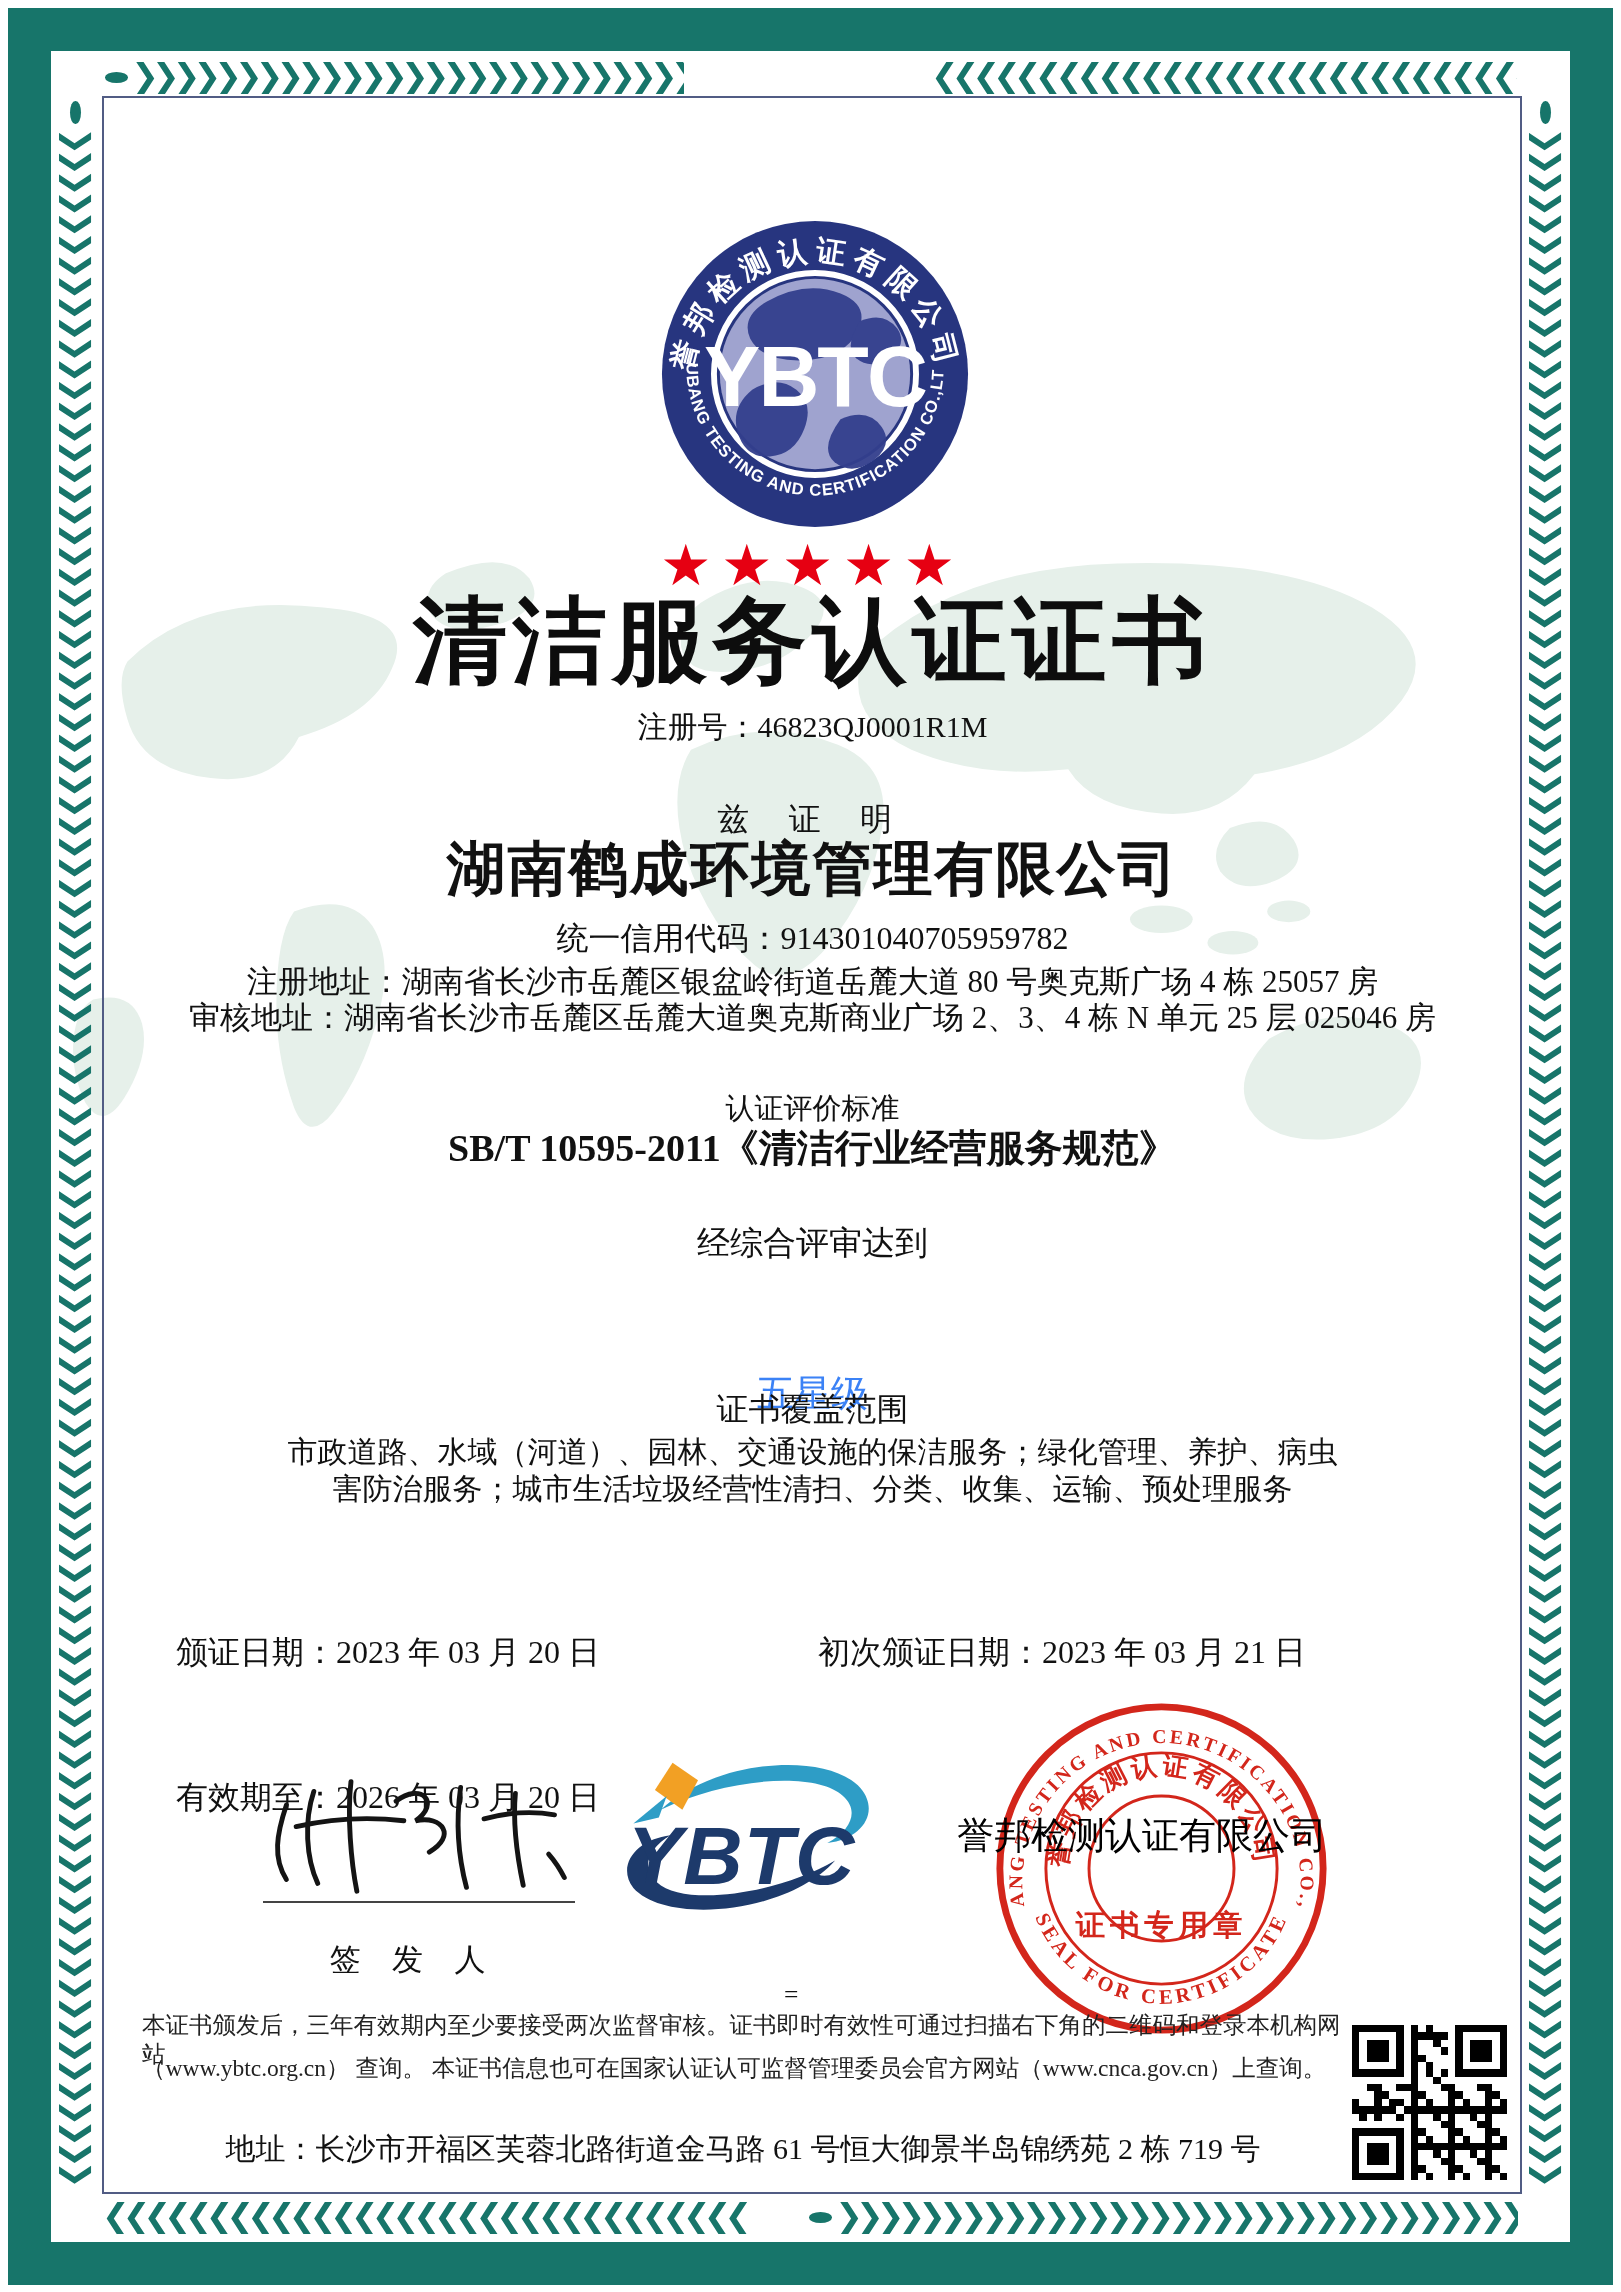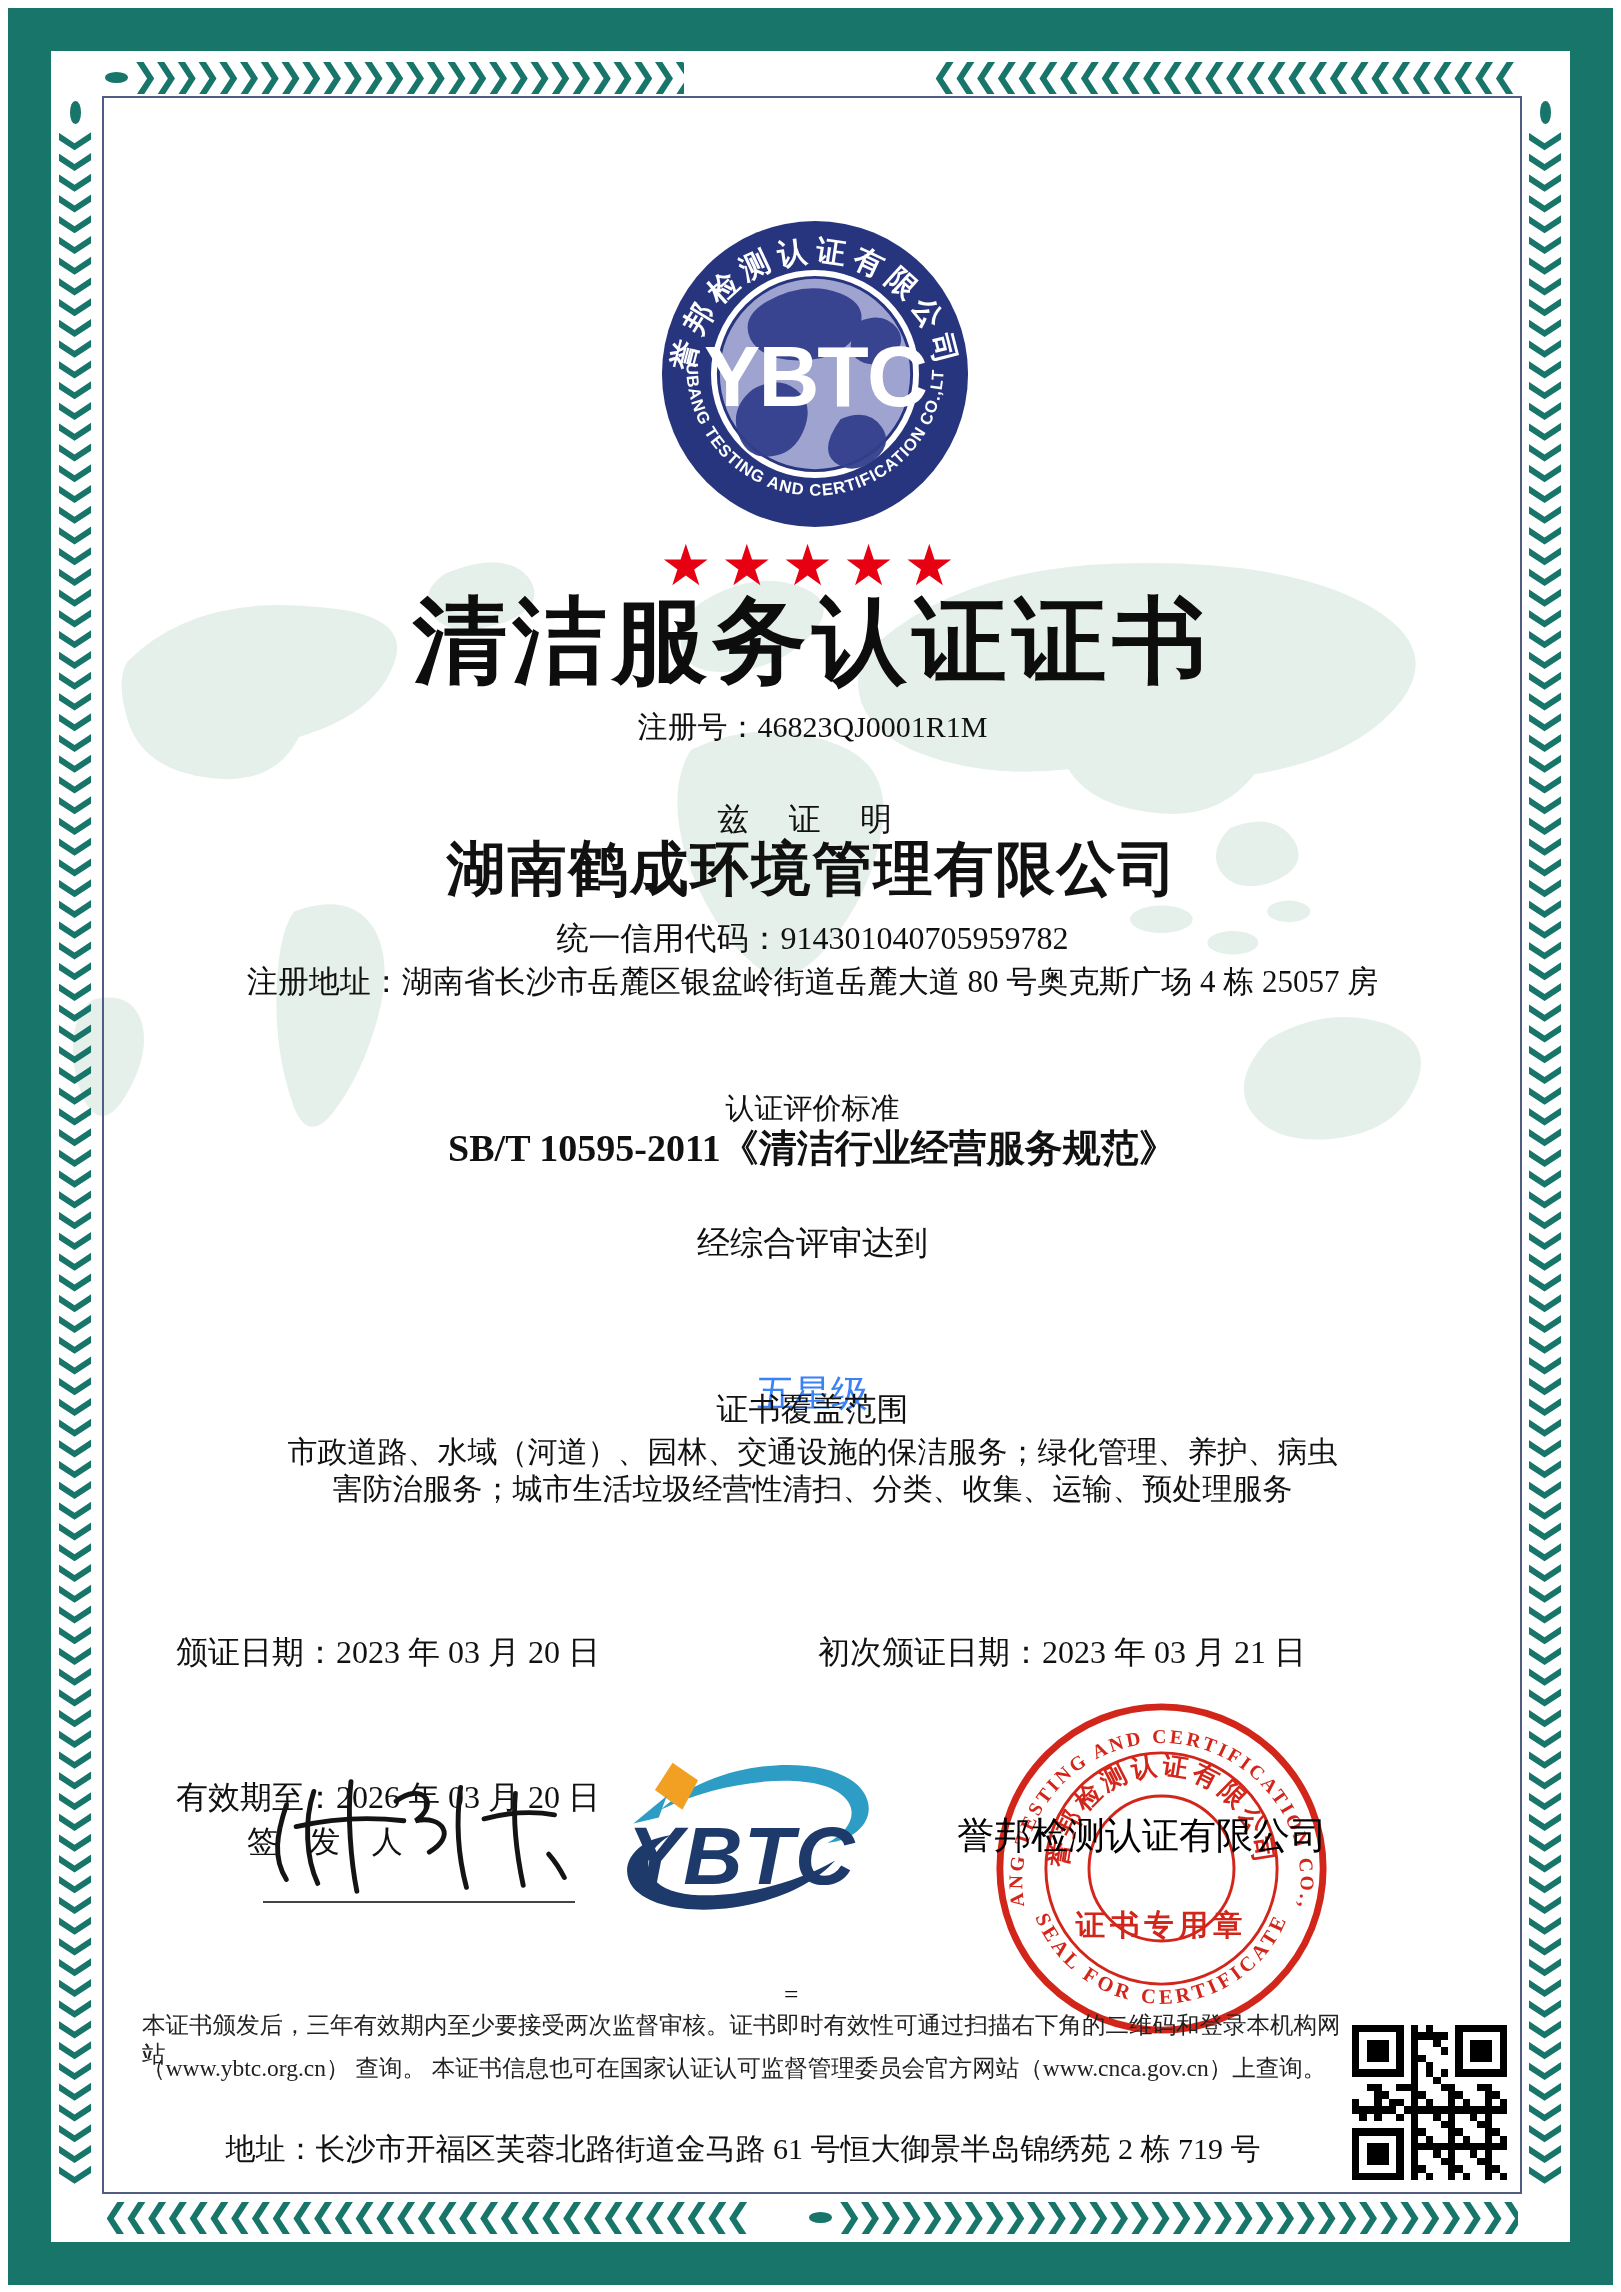--- a/index.html
+++ b/index.html
@@ -56,21 +56,21 @@
   .review     { top:1223px; font-size:33px; line-height:41px; }
   .rating     { top:1341px; font-size:37px; line-height:45px; color:#3b82f6;margin-top:30px; }
   .scopehead  { top:1390px; font-size:32px; line-height:39px; }
   .scope1     { top:1433px; font-size:30px; line-height:37px; }
   .scope2     { top:1470px; font-size:30px; line-height:37px; }
   .dateL1 { position:absolute; left:176px; top:1631px; font-size:32px; z-index:2; }
   .dateL2 { position:absolute; left:176px; top:1776px; font-size:32px; z-index:2; }
   .dateR  { position:absolute; left:818px; top:1631px; font-size:32px; z-index:2; }
   .sig-svg   { position:absolute; left:257px; top:1764px; z-index:2; }
   .sig-line  { position:absolute; left:263px; top:1901px; width:312px; border-top:2px solid #444; z-index:2; }
-  .signer    { position:absolute; left:247px; top:1821px; width:333px; 
+  .signer    { position:absolute; left:247px; top:1939px; width:333px; text-align:center;
                font-size:31px; letter-spacing:11.8px; z-index:2; }
   .swoosh-box { position:absolute; left:600px; top:1747px; width:294px; height:191px; z-index:2; }
   .seal-box   { position:absolute; left:993px; top:1700px; width:337px; height:337px; z-index:2; }
   .issuer-print { position:absolute; left:936px; top:1813px; width:412px; text-align:center;
                   font-size:37px; line-height:45px; color:#000; z-index:3; }
   .stray  { position:absolute; left:784px; top:1980px; font-size:25.5px; z-index:2; }
   .fnote  { position:absolute; left:142px; width:1206px; text-align:left; font-size:23.5px;
             line-height:29px; color:#222; z-index:2; }
   .fn1 { top:2011px; } .fn2 { top:2054px; }
   .addrline { position:absolute; left:118px; top:2129px; width:1250px; text-align:center;
@@ -134,20 +134,21 @@
   </svg>
 
   <div class="cline stars">★★★★★</div>
   <div class="cline title sans">清洁服务认证证书</div>
   <div class="cline regline">注册号：46823QJ0001R1M</div>
 
   <div class="cline attest">兹 证 明</div>
   <div class="cline company sans">湖南鹤成环境管理有限公司</div>
   <div class="cline credit">统一信用代码：914301040705959782</div>
   <div class="cline addr1">注册地址：湖南省长沙市岳麓区银盆岭街道岳麓大道 80 号奥克斯广场 4 栋 25057 房</div>
+  <div class="cline addr2">审核地址：湖南省长沙市岳麓区岳麓大道奥克斯商业广场 2、3、4 栋 N 单元 25 层 025046 房</div>
 
   <div class="cline stdhead">认证评价标准</div>
   <div class="cline stdline">SB/T 10595-2011《清洁行业经营服务规范》</div>
   <div class="cline review">经综合评审达到</div>
   <div class="cline rating">五星级</div>
 
   <div class="cline scopehead">证书覆盖范围</div>
   <div class="cline scope1">市政道路、水域（河道）、园林、交通设施的保洁服务；绿化管理、养护、病虫</div>
   <div class="cline scope2">害防治服务；城市生活垃圾经营性清扫、分类、收集、运输、预处理服务</div>
 

